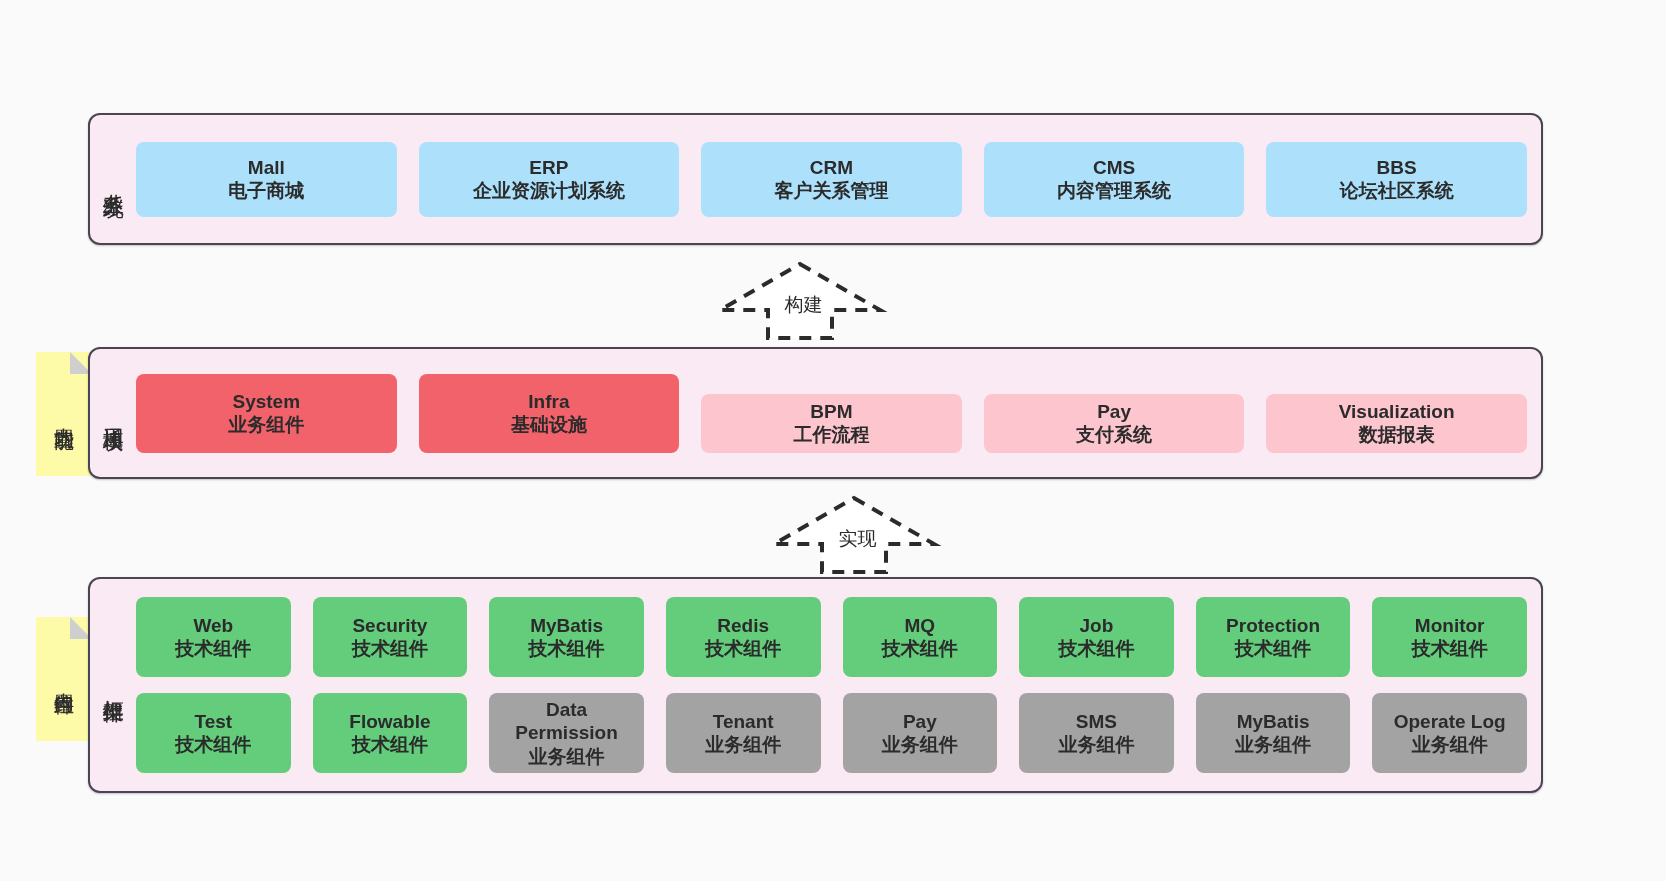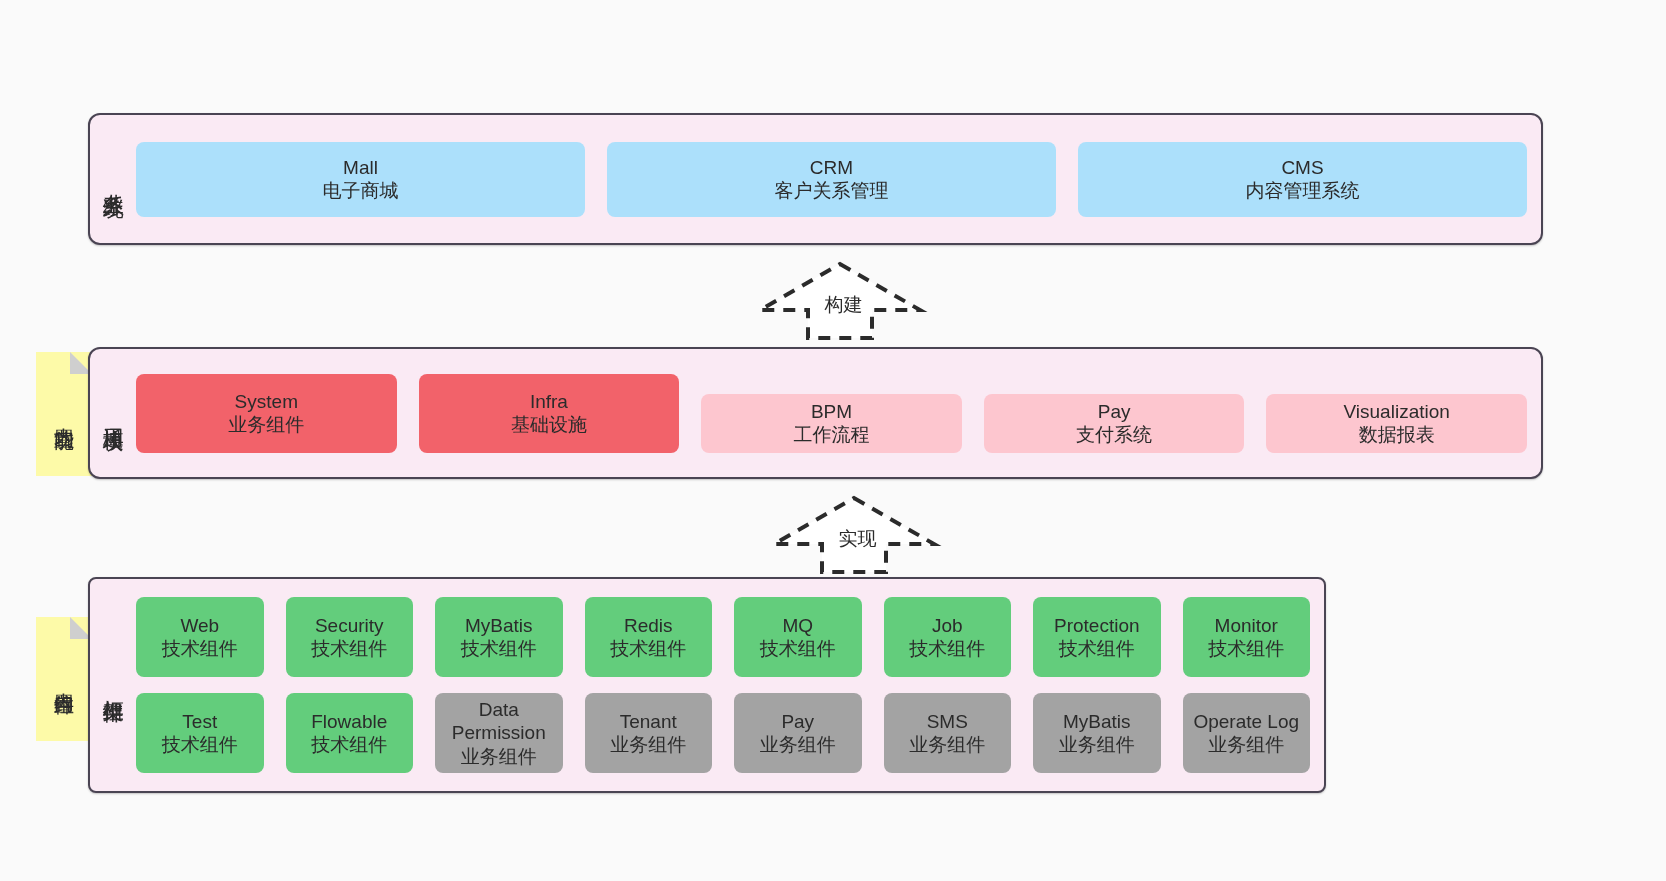--- a/index.html
+++ b/index.html
@@ -49,20 +49,21 @@
     user-select: none;
   }
 
   .layer-body {
     flex: 1 1 auto;
     display: flex;
     flex-direction: column;
     justify-content: center;
     gap: 16px;
     padding: 0 14px 0 0;
+    font-weight: bold;
   }
 
   .card-row {
     display: flex;
     align-items: stretch;
     gap: 22px;
   }
 
   .card {
     flex: 1 1 0;
@@ -89,21 +90,21 @@
   .c-green      { background: #63cd7c; }
   .c-lightgreen { background: #a3a3a3; }
 
   
   #row-business  { left: 88px;  top: 113px; width: 1455px; height: 132px; }
   #row-business .card-row { height: 75px; }
 
   #row-common    { left: 88px;  top: 347px; width: 1455px; height: 132px; }
   #row-common .card-row { height: 79px; }
 
-  #row-framework { left: 88px;  top: 577px; width: 1238px; height: 216px; border-radius: 8px; }
+  #row-framework { left: 88px;  top: 577px; width: 1455px; height: 216px; }
   #row-framework .card-row { height: 80px; }
 
   
   .sticky {
     position: absolute;
     width: 56px;
     background: #fdfaa8;
     color: #2b2b2b;
     font-size: 20px;
     line-height: 1.15;
@@ -136,45 +137,53 @@
   .relation .rel-label {
     position: absolute;
     left: 50%;
     transform: translateX(-50%);
     font-size: 19px;
     color: #2b2b2b;
     background: transparent;
     white-space: nowrap;
     user-select: none;
   }
-  #rel-build  { left: 752px; top: 258px; width: 176px; height: 84px; }
+  #rel-build  { left: 712px; top: 258px; width: 176px; height: 84px; }
   #rel-build  .rel-label { top: 34px; left: 52%; }
   #rel-impl   { left: 766px; top: 492px; width: 176px; height: 84px; text-align: right; }
   #rel-impl   .rel-label { top: 34px; left: 52%; }
 </style>
 </head>
 <body>
 
 <div id="canvas">
 
   <div class="layer-panel" id="row-business">
     <div class="layer-title">业务系统</div>
     <div class="layer-body">
       <div class="card-row">
         <div class="card c-blue">
           <span class="en">Mall</span>
           <span class="cn">电子商城</span>
         </div>
         <div class="card c-blue">
+          <span class="en">ERP</span>
+          <span class="cn">企业资源计划系统</span>
+        </div>
+        <div class="card c-blue">
           <span class="en">CRM</span>
           <span class="cn">客户关系管理</span>
         </div>
         <div class="card c-blue">
           <span class="en">CMS</span>
           <span class="cn">内容管理系统</span>
+        </div>
+        <div class="card c-blue">
+          <span class="en">BBS</span>
+          <span class="cn">论坛社区系统</span>
         </div>
       </div>
     </div>
   </div>
 
   <div class="relation" id="rel-build">
     <svg width="176" height="84" viewBox="0 0 176 84" aria-hidden="true">
       <path d="M 88 6 L 168 52 L 120 52 L 120 80 L 56 80 L 56 52 L 8 52 Z" fill="#ffffff" stroke="#2b2b2b" stroke-width="4" stroke-dasharray="12 9" stroke-linejoin="miter"></path>
     </svg>
     <span class="rel-label">构建</span>

